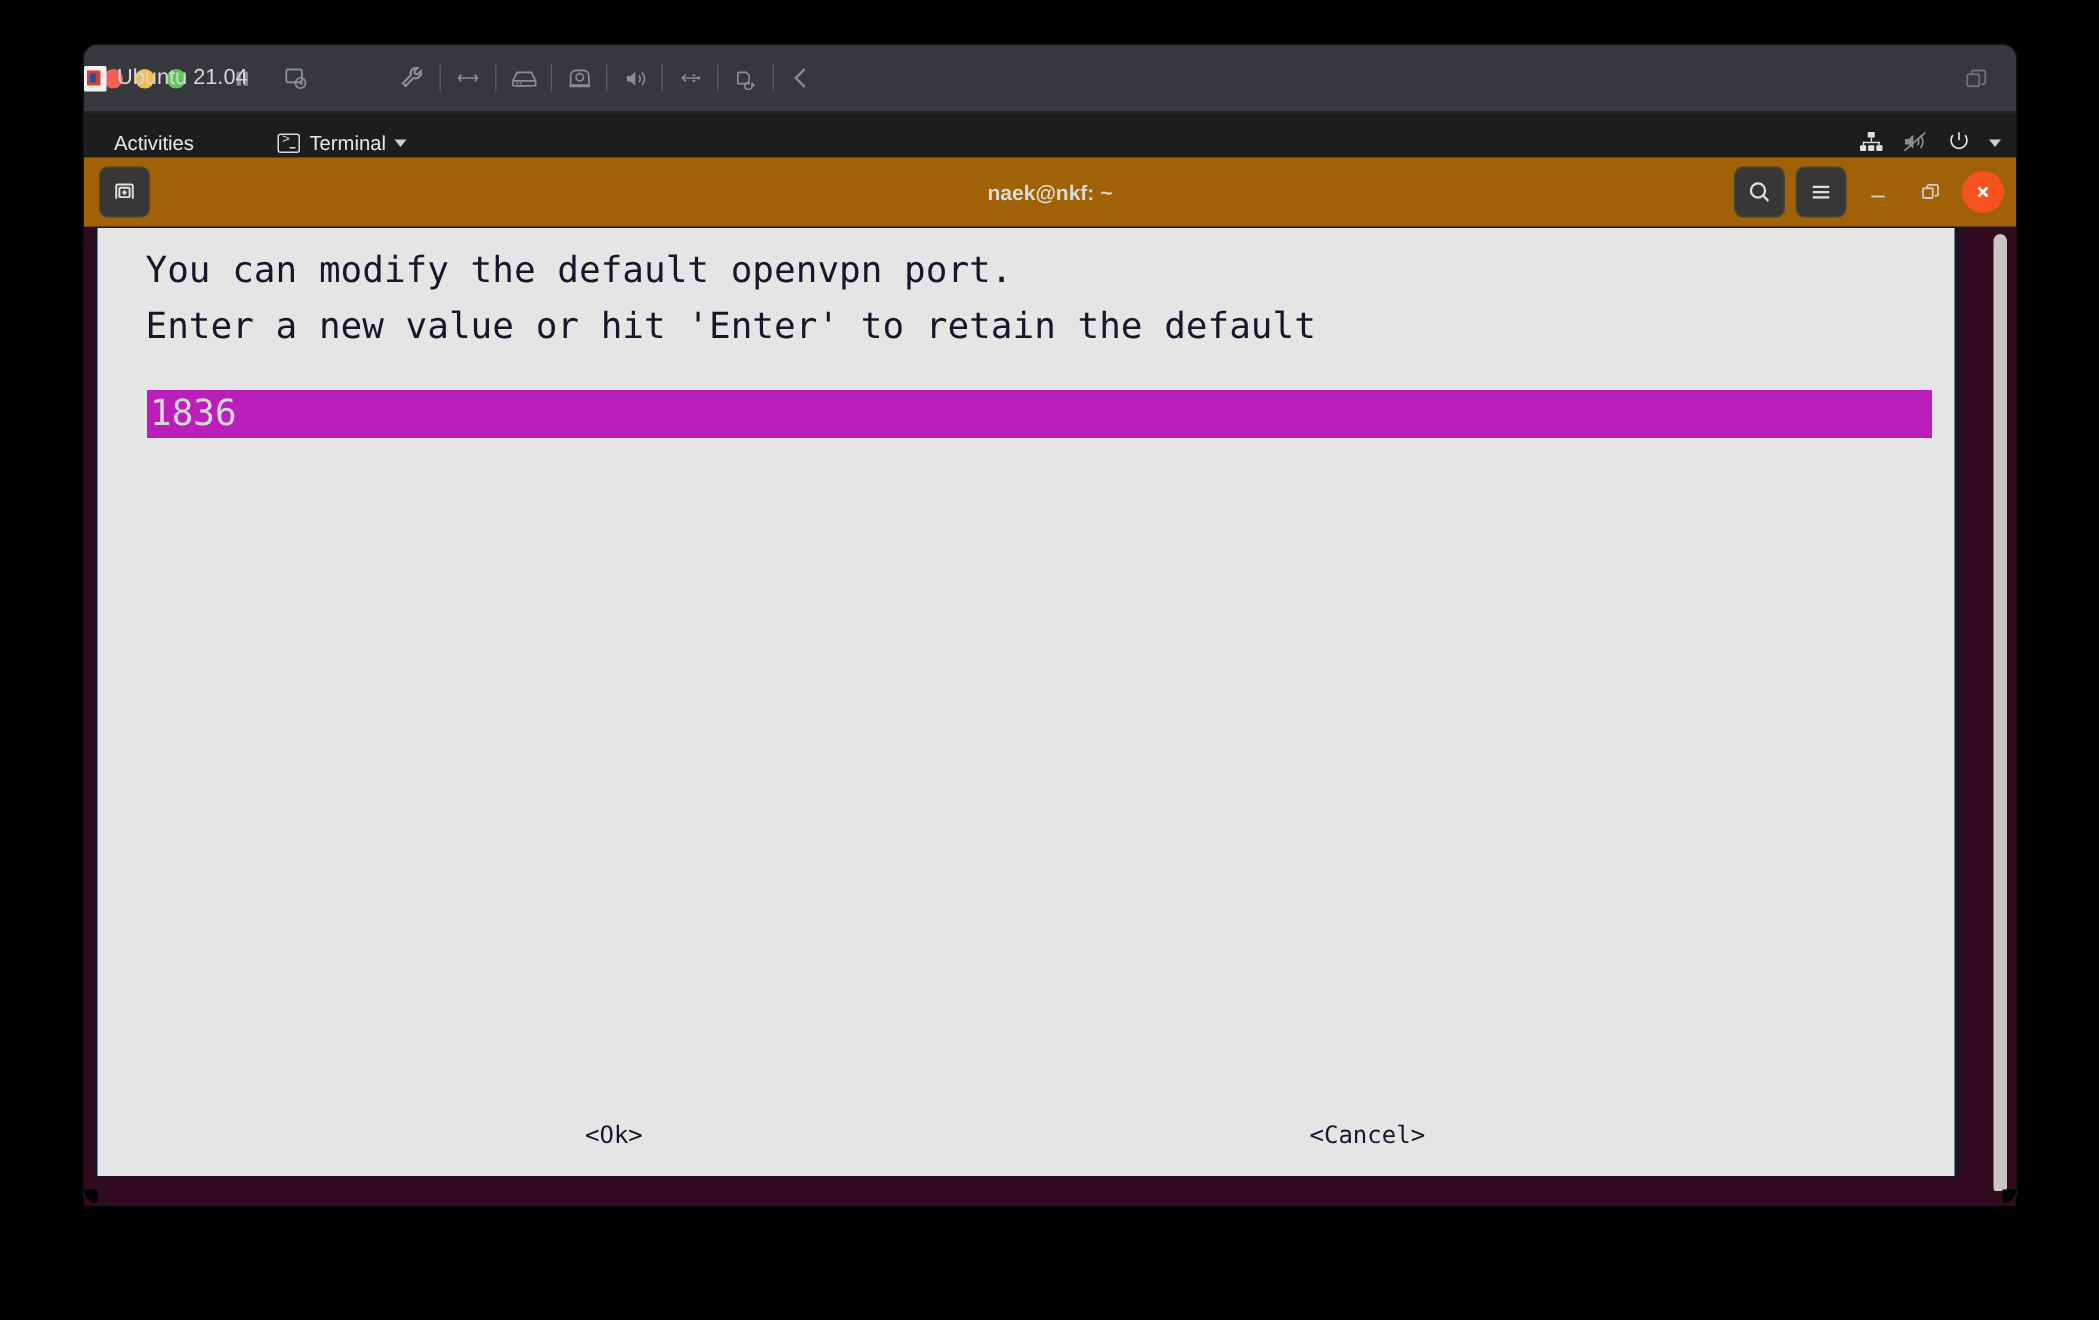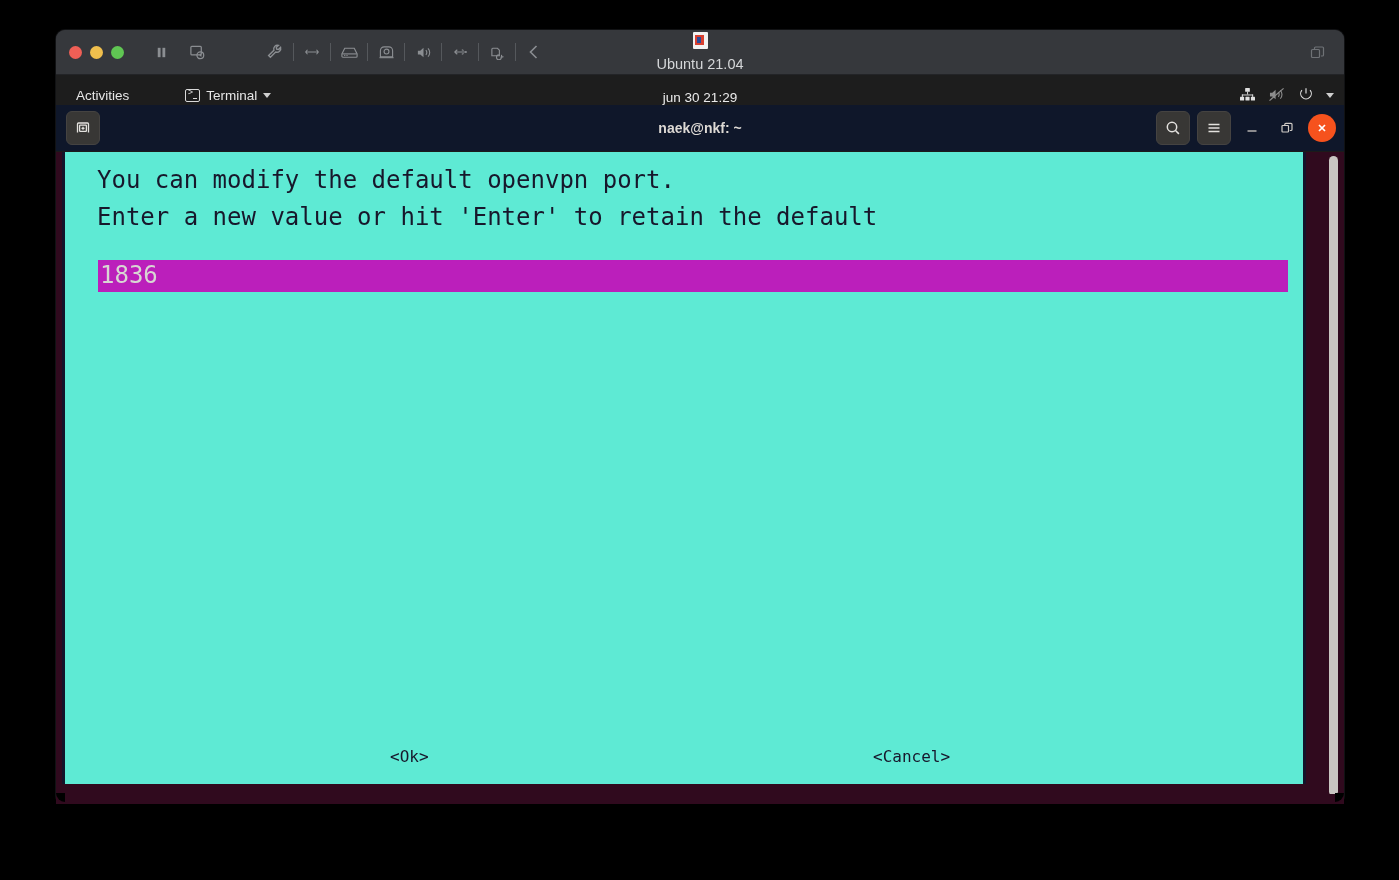--- a/index.html
+++ b/index.html
@@ -73,21 +73,20 @@
     position: absolute;
     left: 0; right: 0;
     text-align: center;
     font-size: 14.5px;
     color: #d5d7d9;
     display: flex;
     align-items: center;
     justify-content: flex-start;
     gap: 7px;
     pointer-events: none;
-    flex-direction: column;
   }
   #vm-title-icon {
     width: 15px; height: 17px;
     background: #f2f2f2;
     border-radius: 1px;
     position: relative;
     display: inline-block;
   }
   #vm-title-icon::before {
     content: "";
@@ -175,21 +174,21 @@
     display: flex;
     align-items: center;
     gap: 12px;
     color: #e0e0e0;
   }
 
   
   #term-headerbar {
     position: relative;
     height: 46px;
-    background: #0f172a;
+    background: #a16207;
     display: flex;
     align-items: center;
     border-bottom: 1px solid #1c1b1a;
   }
   .hb-btn {
     width: 32px; height: 32px;
     background: #383735;
     border: 1px solid #454341;
     border-radius: 6px;
     display: flex;
@@ -234,21 +233,21 @@
     background: #300a1e;
     overflow: hidden;
   }
   
   #whiptail {
     position: absolute;
     left: 6px;
     top: 0px;
     width: 1244px;
     height: 632px;
-    background: #5eead4;
+    background: #e5e5e5;
     box-sizing: border-box;
     border-left: 3px solid #14142a;
     border-right: 3px solid #14142a;
     font-family: "DejaVu Sans Mono", "Liberation Mono", monospace;
   }
   #dialog-text {
     color: #17172b;
     font-size: 24px;
     line-height: 37px;
     padding: 10px 0 0 32px;
@@ -445,21 +444,20 @@
 
   <div id="gnome-panel">
     <div id="activities-btn">Activities</div>
 
     <div id="app-menu">
       <span id="terminal-app-icon"></span>
       <span>Terminal</span>
       <span class="chev-down"></span>
     </div>
 
-    <div id="clock">jun 30  21:29</div>
 
     <div id="panel-status">
       <span>
         <svg width="17" height="15" viewBox="0 0 18 16" fill="currentColor">
           <rect x="6.5" y="1" width="5" height="4" rx=".6"></rect>
           <rect x="1" y="10.5" width="4.4" height="4" rx=".6"></rect>
           <rect x="6.8" y="10.5" width="4.4" height="4" rx=".6"></rect>
           <rect x="12.6" y="10.5" width="4.4" height="4" rx=".6"></rect>
           <rect x="8.6" y="5" width="1" height="3"></rect>
           <rect x="3" y="8" width="12" height="1"></rect>

